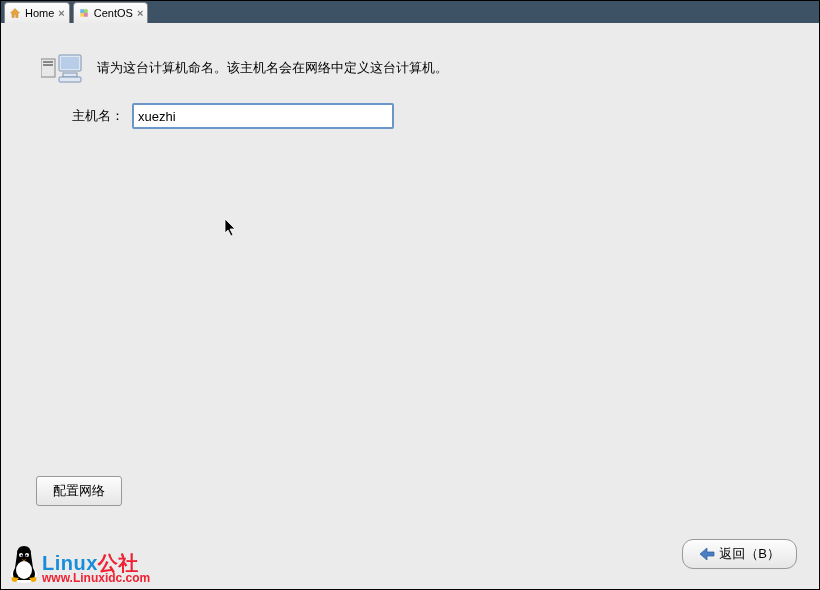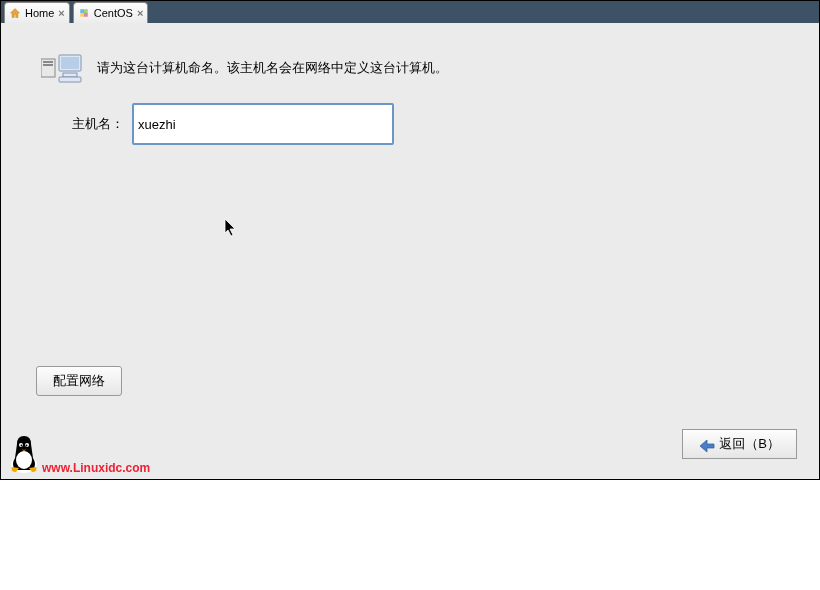--- a/index.html
+++ b/index.html
@@ -1,16 +1,16 @@
 <!DOCTYPE html>
 <html><head>
 <meta charset="utf-8">
 <style>
   html,body{margin:0;padding:0;font-family:Arial,"Microsoft YaHei",sans-serif;font-size:13px;}
-  .window{width:820px;height:480px;border:1px solid #000;box-sizing:border-box;display:flex;flex-direction:column;position:relative;}
+  .window{width:820px;height:590px;border:1px solid #000;box-sizing:border-box;display:flex;flex-direction:column;position:relative;}
   
   
   .tabbar{background:#3e5266;height:22px;display:flex;align-items:flex-end;}
   .tab{height:20px;background:linear-gradient(#fdfdfd,#ececec);border:1px solid #888;border-bottom:none;border-top-left-radius:4px;border-top-right-radius:4px;margin-left:3px;padding:0 4px;display:flex;align-items:center;font-size:11px;gap:4px;}
   .tab-close{font-weight:bold;color:#777;font-size:11px;}
   .home-icon{width:12px;height:12px;display:inline-block;}
   .home-icon svg,.centos-icon svg{width:12px;height:12px;display:block;}
   .centos-icon{width:12px;height:12px;display:inline-block;}
   
   
@@ -18,29 +18,29 @@
   
   
   .installer{flex:1;background:#ebebeb;position:relative;}
   
   .header-row{display:flex;align-items:center;gap:12px;position:absolute;left:40px;top:28px;}
   .computer-icon{width:44px;height:34px;}
   .header-text{font-size:13px;color:#000;}
   
   .hostname-row{position:absolute;left:35px;top:80px;display:flex;align-items:center;gap:8px;margin-left:36px;}
   .hostname-label{font-size:13px;}
-  .hostname-input{width:250px;height:22px;border:2px solid #6a97c7;border-radius:2px;padding:8px 4px;font-size:13px;outline:none;}
+  .hostname-input{width:250px;height:22px;border:2px solid #6a97c7;border-radius:2px;padding:0 4px;font-size:13px;outline:none;}
   
   .cursor{position:absolute;left:223px;top:195px;width:14px;height:20px;}
   
   .config-btn{position:absolute;left:35px;bottom:83px;padding:5px 16px;background:linear-gradient(#fdfdfd,#e6e6e6);border:1px solid #999;border-radius:3px;font-size:13px;}
   
   
   .nav-row{position:absolute;right:22px;bottom:20px;display:flex;gap:12px;}
-  .nav-btn{padding:5px 16px;background:linear-gradient(#fdfdfd,#e6e6e6);border:1px solid #999;border-radius:0;font-size:13px;display:flex;align-items:flex-end;gap:4px;}
+  .nav-btn{padding:5px 16px;background:linear-gradient(#fdfdfd,#e6e6e6);border:1px solid #999;border-radius:11px;font-size:13px;display:flex;align-items:center;gap:4px;}
   .nav-arrow{width:16px;height:14px;}
   
   
   .watermark{position:absolute;left:6px;bottom:5px;display:flex;align-items:flex-end;gap:1px;}
   .tux{width:34px;height:40px;}
   .wm-text{display:flex;flex-direction:column;line-height:1;}
   .wm-title{font-size:20px;font-weight:bold;letter-spacing:0.5px;color:#1a8dd8;font-family:Arial,sans-serif;}
   .wm-title .red{color:#e23;}
   .wm-url{font-size:12px;color:#e23;font-weight:bold;margin-top:-1px;}
 </style>
@@ -124,18 +124,19 @@
           <circle cx="14" cy="11" r="2" fill="#fff"></circle>
             <circle cx="14.5" cy="11.5" r="1" fill="#000"></circle>
           <circle cx="20" cy="11" r="2" fill="#fff"></circle>
             <circle cx="19.5" cy="11.5" r="1" fill="#000"></circle>
           <path d="M14 14 Q17 18 20 14 Q18 17 17 17 Q16 17 14 14 Z" fill="#f4a900"></path>
           <path d="M5 33 Q3 38 9 38 L12 34 Z" fill="#f4a900"></path>
           <path d="M29 33 Q31 38 25 38 L22 34 Z" fill="#f4a900"></path>
         </svg>
       </span>
       <span class="wm-text">
+        <span class="wm-title"><span>Linux</span><span class="red">公社</span></span>
         <span class="wm-url">www.Linuxidc.com</span>
       </span>
     </div>
 
   </div>
 </div>
 
 </body></html>

